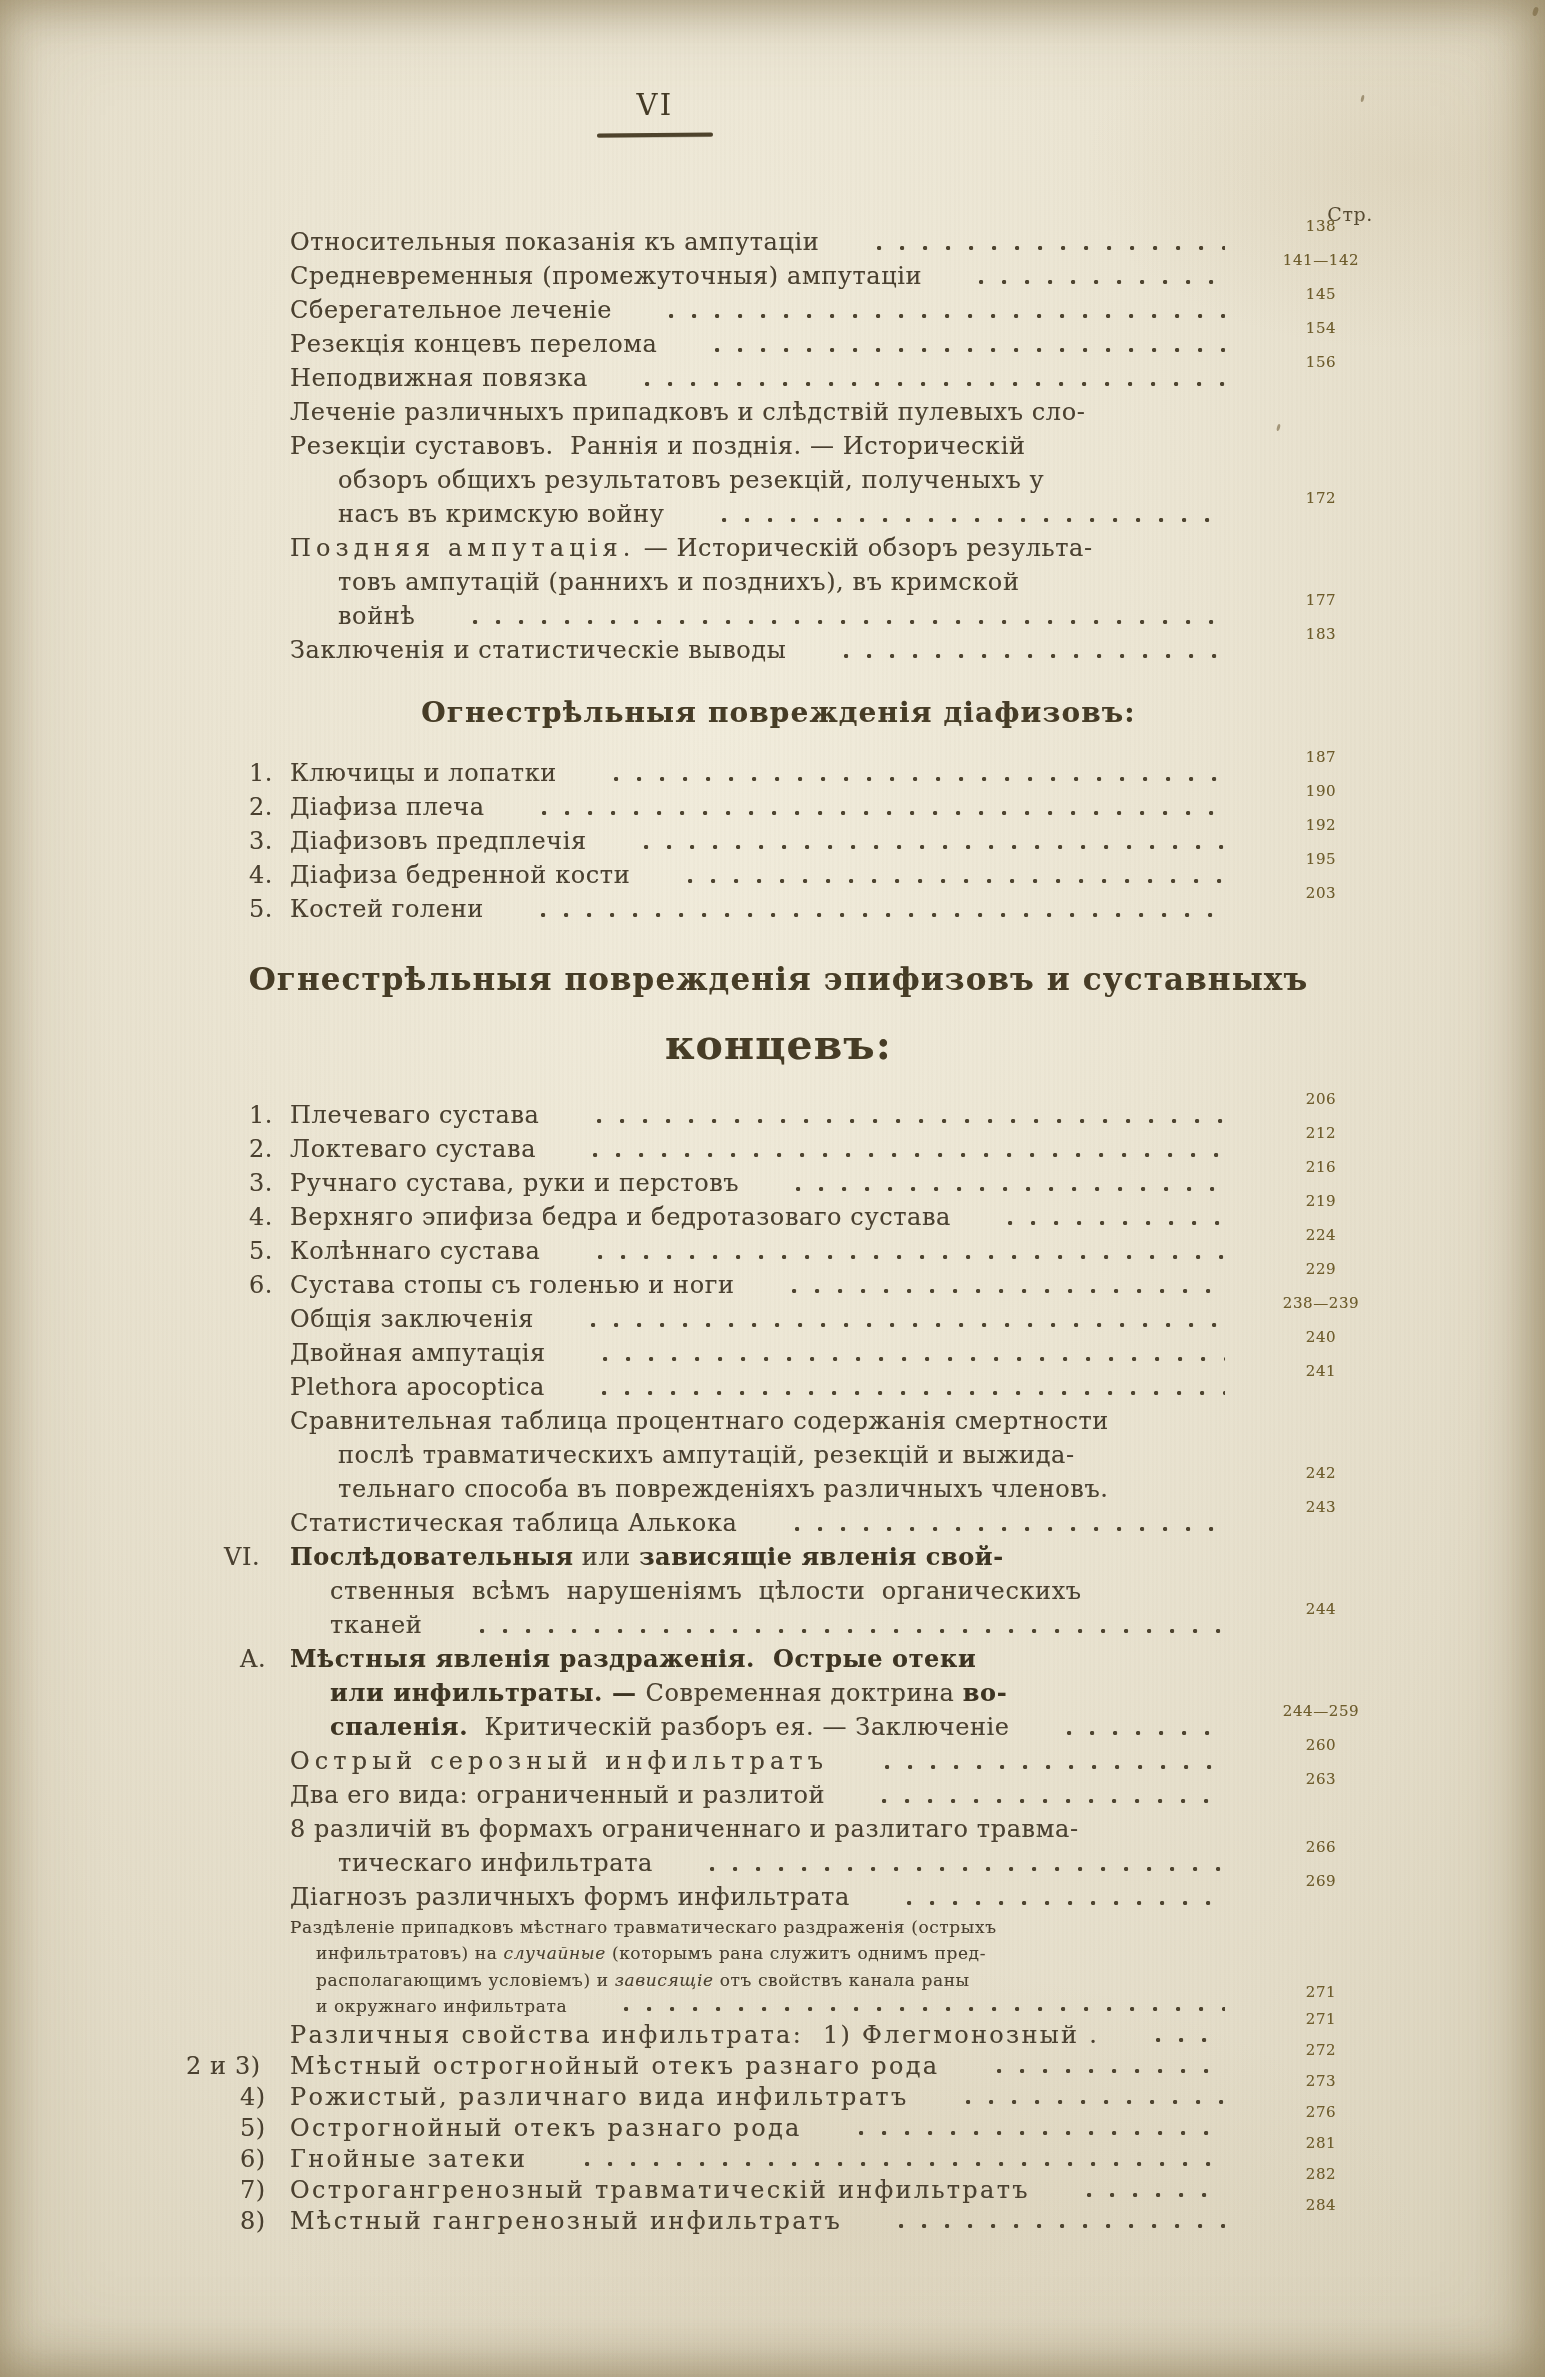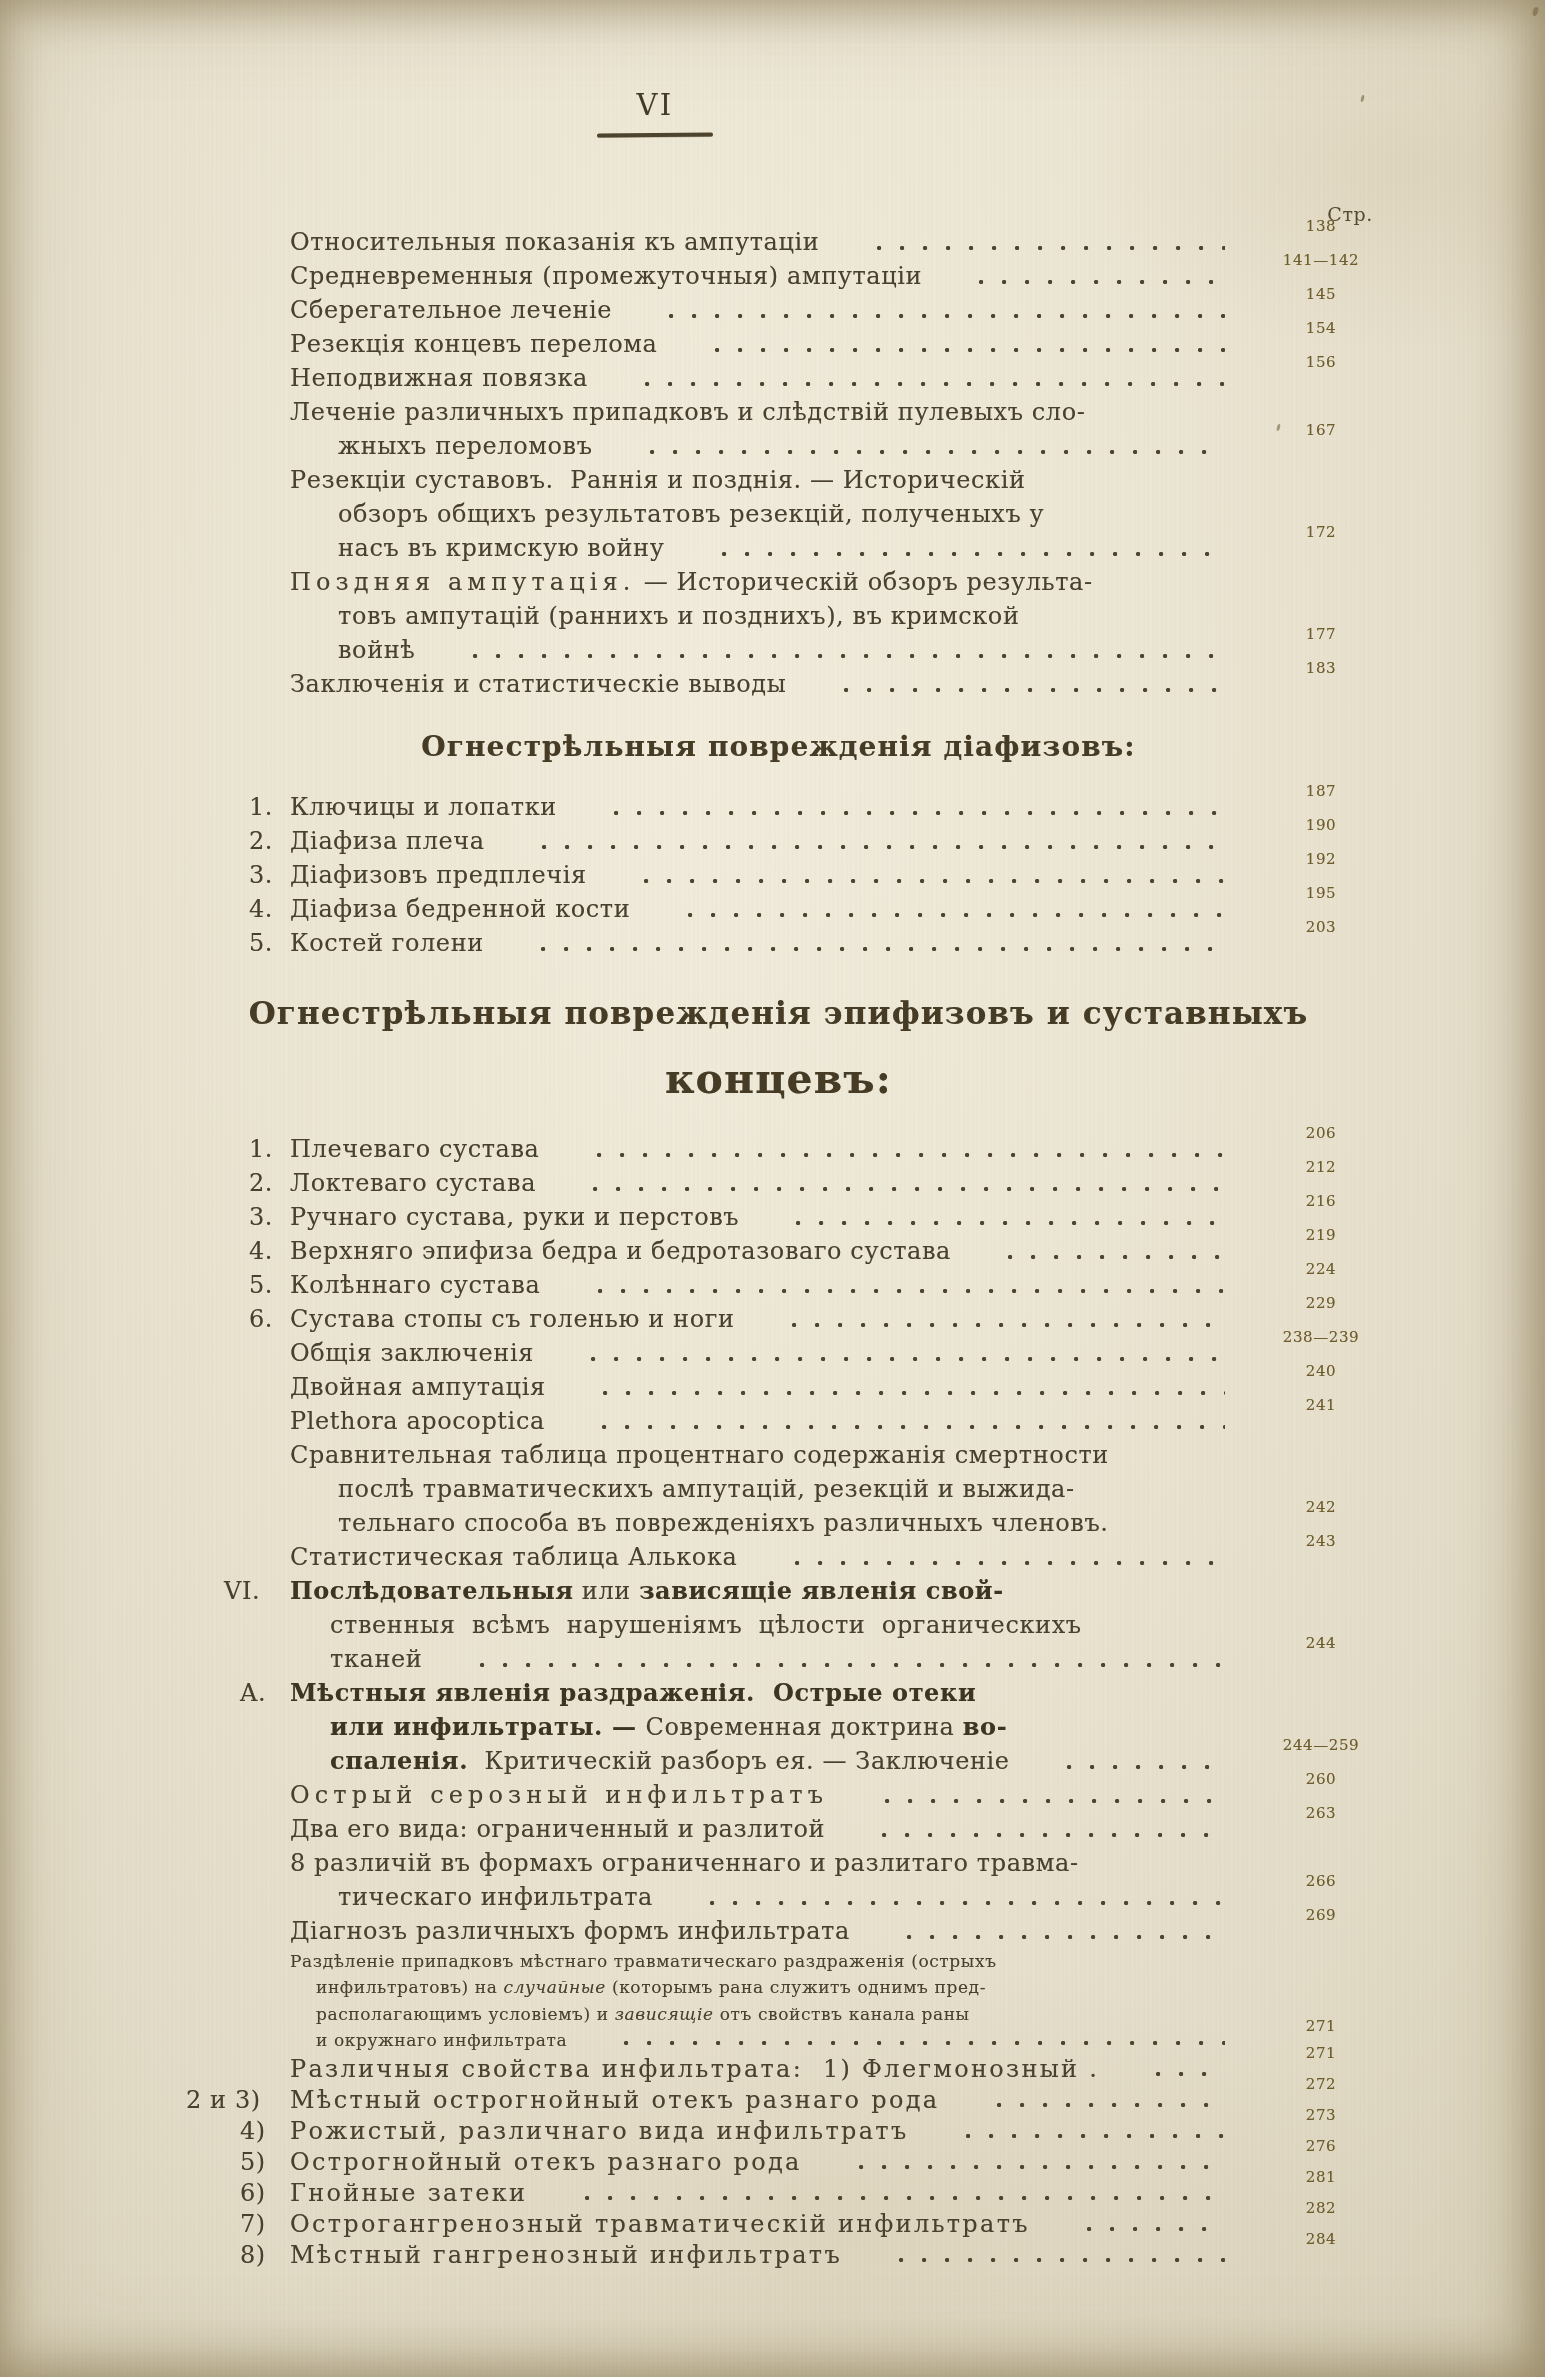--- a/index.html
+++ b/index.html
@@ -66,21 +66,20 @@
     <div class="rule"></div>
   </div>
   <div class="str">Стр.</div>
   <div class="toc" id="toc">
       <div class="row"><span class="t"><span class="">Относительныя показанія къ ампутаціи</span></span><span class="lead"></span><span class="pg">138</span></div>
       <div class="row"><span class="t"><span class="">Средневременныя (промежуточныя) ампутаціи</span></span><span class="lead"></span><span class="pg">141—142</span></div>
       <div class="row"><span class="t"><span class="">Сберегательное леченіе</span></span><span class="lead"></span><span class="pg">145</span></div>
       <div class="row"><span class="t"><span class="">Резекція концевъ перелома</span></span><span class="lead"></span><span class="pg">154</span></div>
       <div class="row"><span class="t"><span class="">Неподвижная повязка</span></span><span class="lead"></span><span class="pg">156</span></div>
       <div class="row"><span class="t"><span class="">Леченіе различныхъ припадковъ и слѣдствій пулевыхъ сло-</span></span></div>
-      <div class="row ind1"><span class="t"><span class="">жныхъ переломовъ</span></span><span class="lead"></span><span class="pg">167</span></div>
       <div class="row"><span class="t"><span class="">Резекціи суставовъ.  Раннія и позднія. — Историческій</span></span></div>
       <div class="row ind1"><span class="t"><span class="">обзоръ общихъ результатовъ резекцій, полученыхъ у</span></span></div>
       <div class="row ind1"><span class="t"><span class="">насъ въ кримскую войну</span></span><span class="lead"></span><span class="pg">172</span></div>
       <div class="row"><span class="t"><span class="g1">Поздняя ампутація.</span><span class=""> — Историческій обзоръ результа-</span></span></div>
       <div class="row ind1"><span class="t"><span class="">товъ ампутацій (раннихъ и позднихъ), въ кримской</span></span></div>
       <div class="row ind1"><span class="t"><span class="">войнѣ</span></span><span class="lead"></span><span class="pg">177</span></div>
       <div class="row"><span class="t"><span class="">Заключенія и статистическіе выводы</span></span><span class="lead"></span><span class="pg">183</span></div>
       <div class="hd h1">Огнестрѣльныя поврежденія діафизовъ:</div>
       <div class="row"><span class="lbl num">1.</span><span class="t"><span class="">Ключицы и лопатки</span></span><span class="lead"></span><span class="pg">187</span></div>
       <div class="row"><span class="lbl num">2.</span><span class="t"><span class="">Діафиза плеча</span></span><span class="lead"></span><span class="pg">190</span></div>

